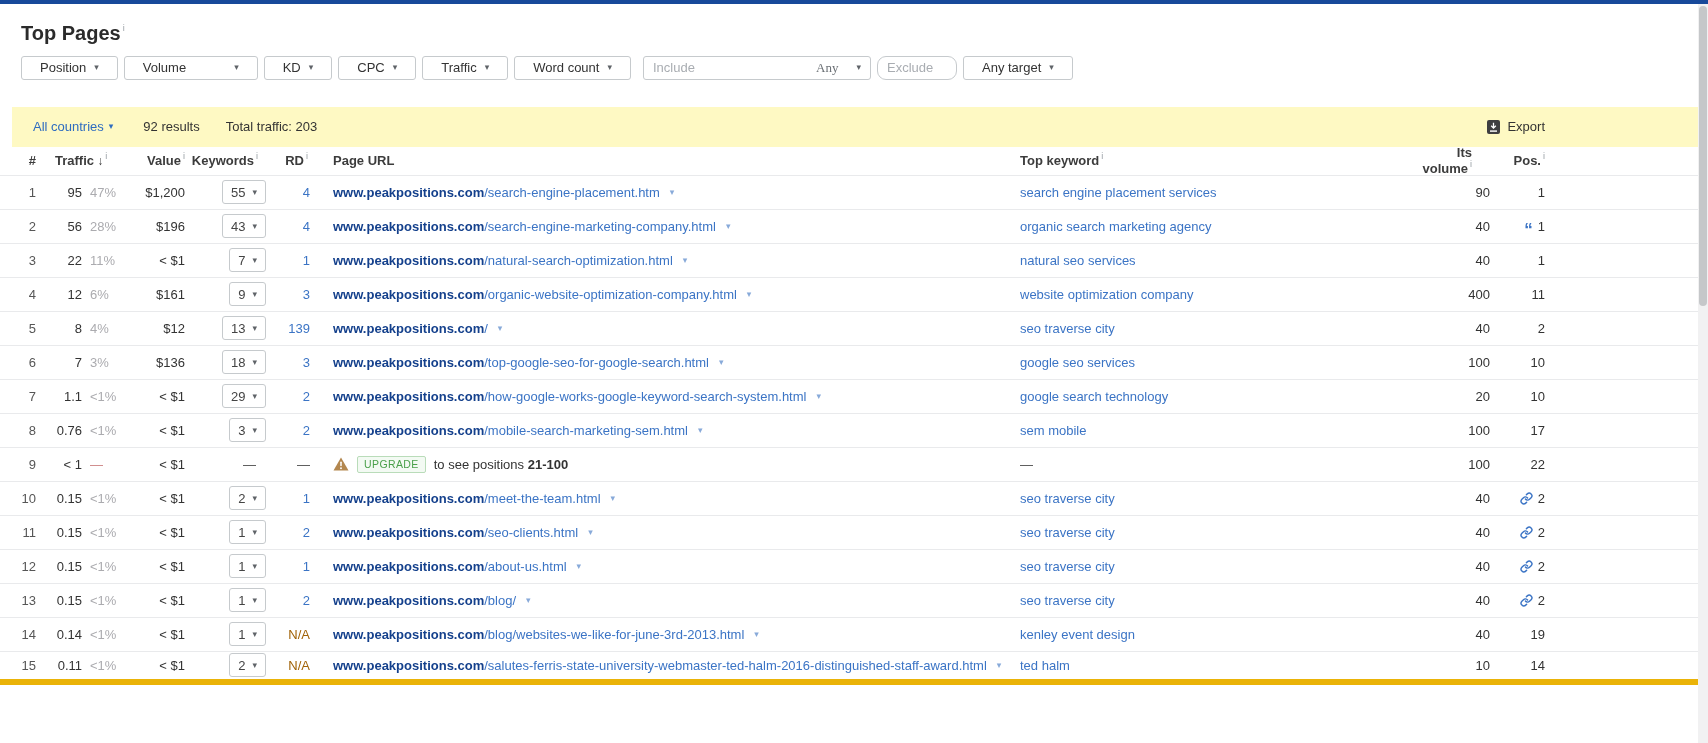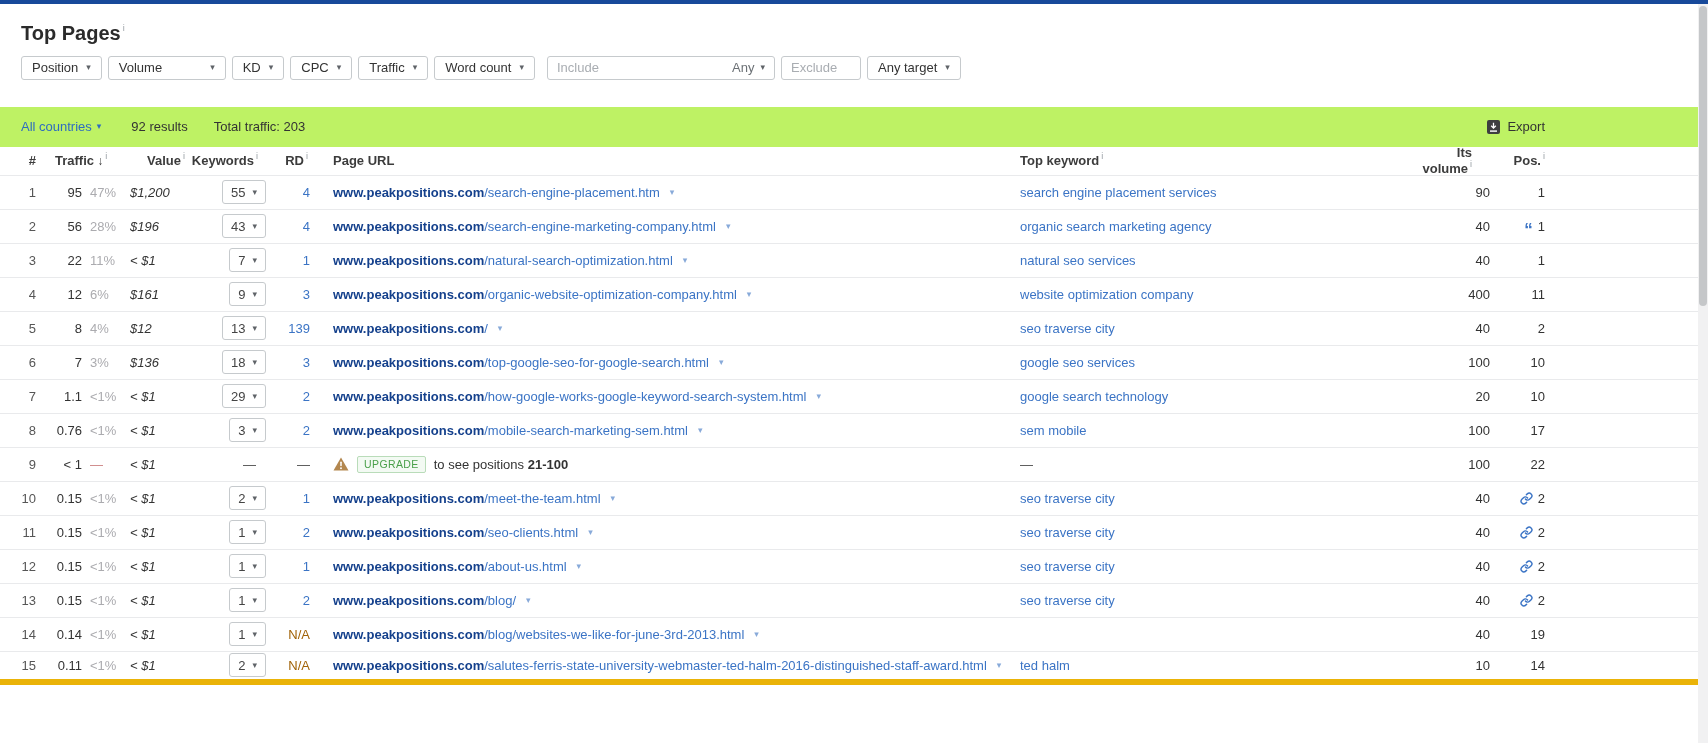--- a/index.html
+++ b/index.html
@@ -4,33 +4,33 @@
 <style>
   * { box-sizing: border-box; margin: 0; padding: 0; }
   html, body { width: 1708px; height: 743px; overflow: hidden; background: #fff;
     font-family: "Liberation Sans", sans-serif; font-size: 13px; color: #333; }
   .topbar { height: 4px; width: 100%; }
   .page-head { padding: 12px 21px 0; }
   .page-head h1 { font-size: 20px; line-height: 27px; font-weight: 700; color: #2b2b2b; display: inline-block; }
   sup.info { font-size: 9px; color: #9aa0a6; margin-left: 2px; position: relative; top: -1px; font-weight: 400; }
   
   .filters { display: flex; gap: 6px; padding: 9px 21px 13px; align-items: center; }
-  .fbtn, .kw-btn { height: 24px; padding: 0 10px; border: 1px solid #c6cacd; border-radius: 3px;
+  .fbtn, .kw-btn { height: 24px; padding: 0 18px; border: 1px solid #c6cacd; border-radius: 3px;
     background: #fff; display: inline-flex; align-items: center; gap: 8px; font-size: 13px; color: #333; cursor: pointer; }
   .caret { font-size: 9px; color: #5f6368; line-height: 1; }
   .include-group { width: 228px; height: 24px; border: 1px solid #c6cacd; border-radius: 3px; background: #fff;
     display: flex; align-items: center; padding: 0 9px; gap: 6px; }
   .include-group input { border: none; outline: none; flex: 1; min-width: 0; font-size: 13px; font-family: inherit; color: #0369a1; }
   .include-group input::placeholder, .exclude-input::placeholder { color: #a9adb2; }
-  .mode { color: #6b7075; display: inline-flex; align-items: center; gap: 6px; cursor: pointer; white-space: nowrap; }
-  .exclude-input { width: 80px; height: 24px; border: 1px solid #c6cacd; border-radius: 3px; padding: 0 9px;
+  .mode { color: #6b7075; display: inline-flex; align-items: center; gap: 18px; cursor: pointer; white-space: nowrap; font-family: Liberation Serif, serif; }
+  .exclude-input { width: 80px; height: 24px; border: 1px solid #c6cacd; border-radius: 9px; padding: 0 9px;
     font-size: 13px; font-family: inherit; outline: none; color: #333; }
   
-  .toolbar { margin-top: 14px; height: 40px; background: #bef264; display: flex; align-items: center;
-    padding: 0 163px 0 21px; }
+  .toolbar { margin-top: 14px; height: 40px; background: #fef9c3; display: flex; align-items: center;
+    padding: 0 163px 0 21px; margin-left: 12px; }
   .countries { color: #2e6cc0; display: inline-flex; align-items: center; gap: 5px; cursor: pointer; }
   .countries .caret { color: #2e6cc0; }
   .results { margin-left: 30px; }
   .total-traffic { margin-left: 26px; }
   .spacer { flex: 1; }
   .export { display: inline-flex; align-items: center; gap: 7px; cursor: pointer; color: #333; }
   
   .thead { display: flex; align-items: center; height: 28px; padding: 0 163px 0 16px; font-weight: 700; color: #3c3c3c; }
   .trow { display: flex; align-items: center; height: 34px; padding: 0 163px 0 16px; border-top: 1px solid #e9eaec; }
   .trow:last-child { border-bottom: 6px solid #eab308; }
@@ -39,21 +39,21 @@
   .h-value { width: 55px; text-align: right; flex-shrink: 0; }
   .h-kw   { width: 81px;  text-align: right; padding-right: 8px; flex-shrink: 0; }
   .h-rd   { width: 44px;  text-align: right; padding-right: 2px; flex-shrink: 0; }
   .h-url  { flex: 1; padding-left: 23px; min-width: 0; }
   .h-topkw{ width: 395px; flex-shrink: 0; }
   .h-vol  { width: 75px;  text-align: right; padding-right: 18px; flex-shrink: 0; }
   .h-pos  { width: 55px;  text-align: right; flex-shrink: 0; }
   .c-num  { width: 20px;  text-align: right; color: #565656; flex-shrink: 0; }
   .c-traffic { width: 46px; text-align: right; flex-shrink: 0; }
   .c-pct  { width: 48px; padding-left: 8px; color: #ababaf; flex-shrink: 0; }
-  .c-value{ width: 55px; flex-shrink: 0; font-style: italic; }
+  .c-value{ width: 55px; text-align: right; flex-shrink: 0; }
   .c-kw   { width: 81px; display: flex; justify-content: flex-end; align-items: center; flex-shrink: 0; }
   .c-rd   { width: 44px; text-align: right; flex-shrink: 0; }
   .c-url  { flex: 1; padding-left: 23px; min-width: 0; display: flex; align-items: center; gap: 8px; white-space: nowrap; overflow: hidden; }
   .c-topkw{ width: 395px; flex-shrink: 0; white-space: nowrap; overflow: hidden; }
   .c-vol  { width: 75px; text-align: right; flex-shrink: 0; }
   .c-pos  { width: 55px; display: flex; justify-content: flex-end; align-items: center; gap: 5px; flex-shrink: 0; }
   .kw-btn { padding: 0 8px; gap: 7px; color: #444; }
   a.link { color: #3b74c5; text-decoration: none; cursor: pointer; }
   .domain { color: #14408c; font-weight: 700; }
   .url-caret { font-size: 9px; color: #88aad9; margin-left: 2px; }
@@ -463,20 +463,21 @@
         <span class="kw-btn">
           <span>1</span>
           <span class="caret">▾</span>
         </span>
       </div>
       <div class="c-rd"><span class="na">N/A</span></div>
       <div class="c-url">
         <a class="link"><span class="domain">www.peakpositions.com</span><span>/blog/websites-we-like-for-june-3rd-2013.html</span></a>
         <span class="url-caret">▾</span>
       </div>
+      <div class="c-topkw"><a class="link">kenley event design</a></div>
       <div class="c-vol">40</div>
       <div class="c-pos">
         <span>19</span>
       </div>
     </div>
     <div class="trow">
       <div class="c-num">15</div>
       <div class="c-traffic">0.11</div>
       <div class="c-pct">&lt;1%</div>
       <div class="c-value">&lt; $1</div>

